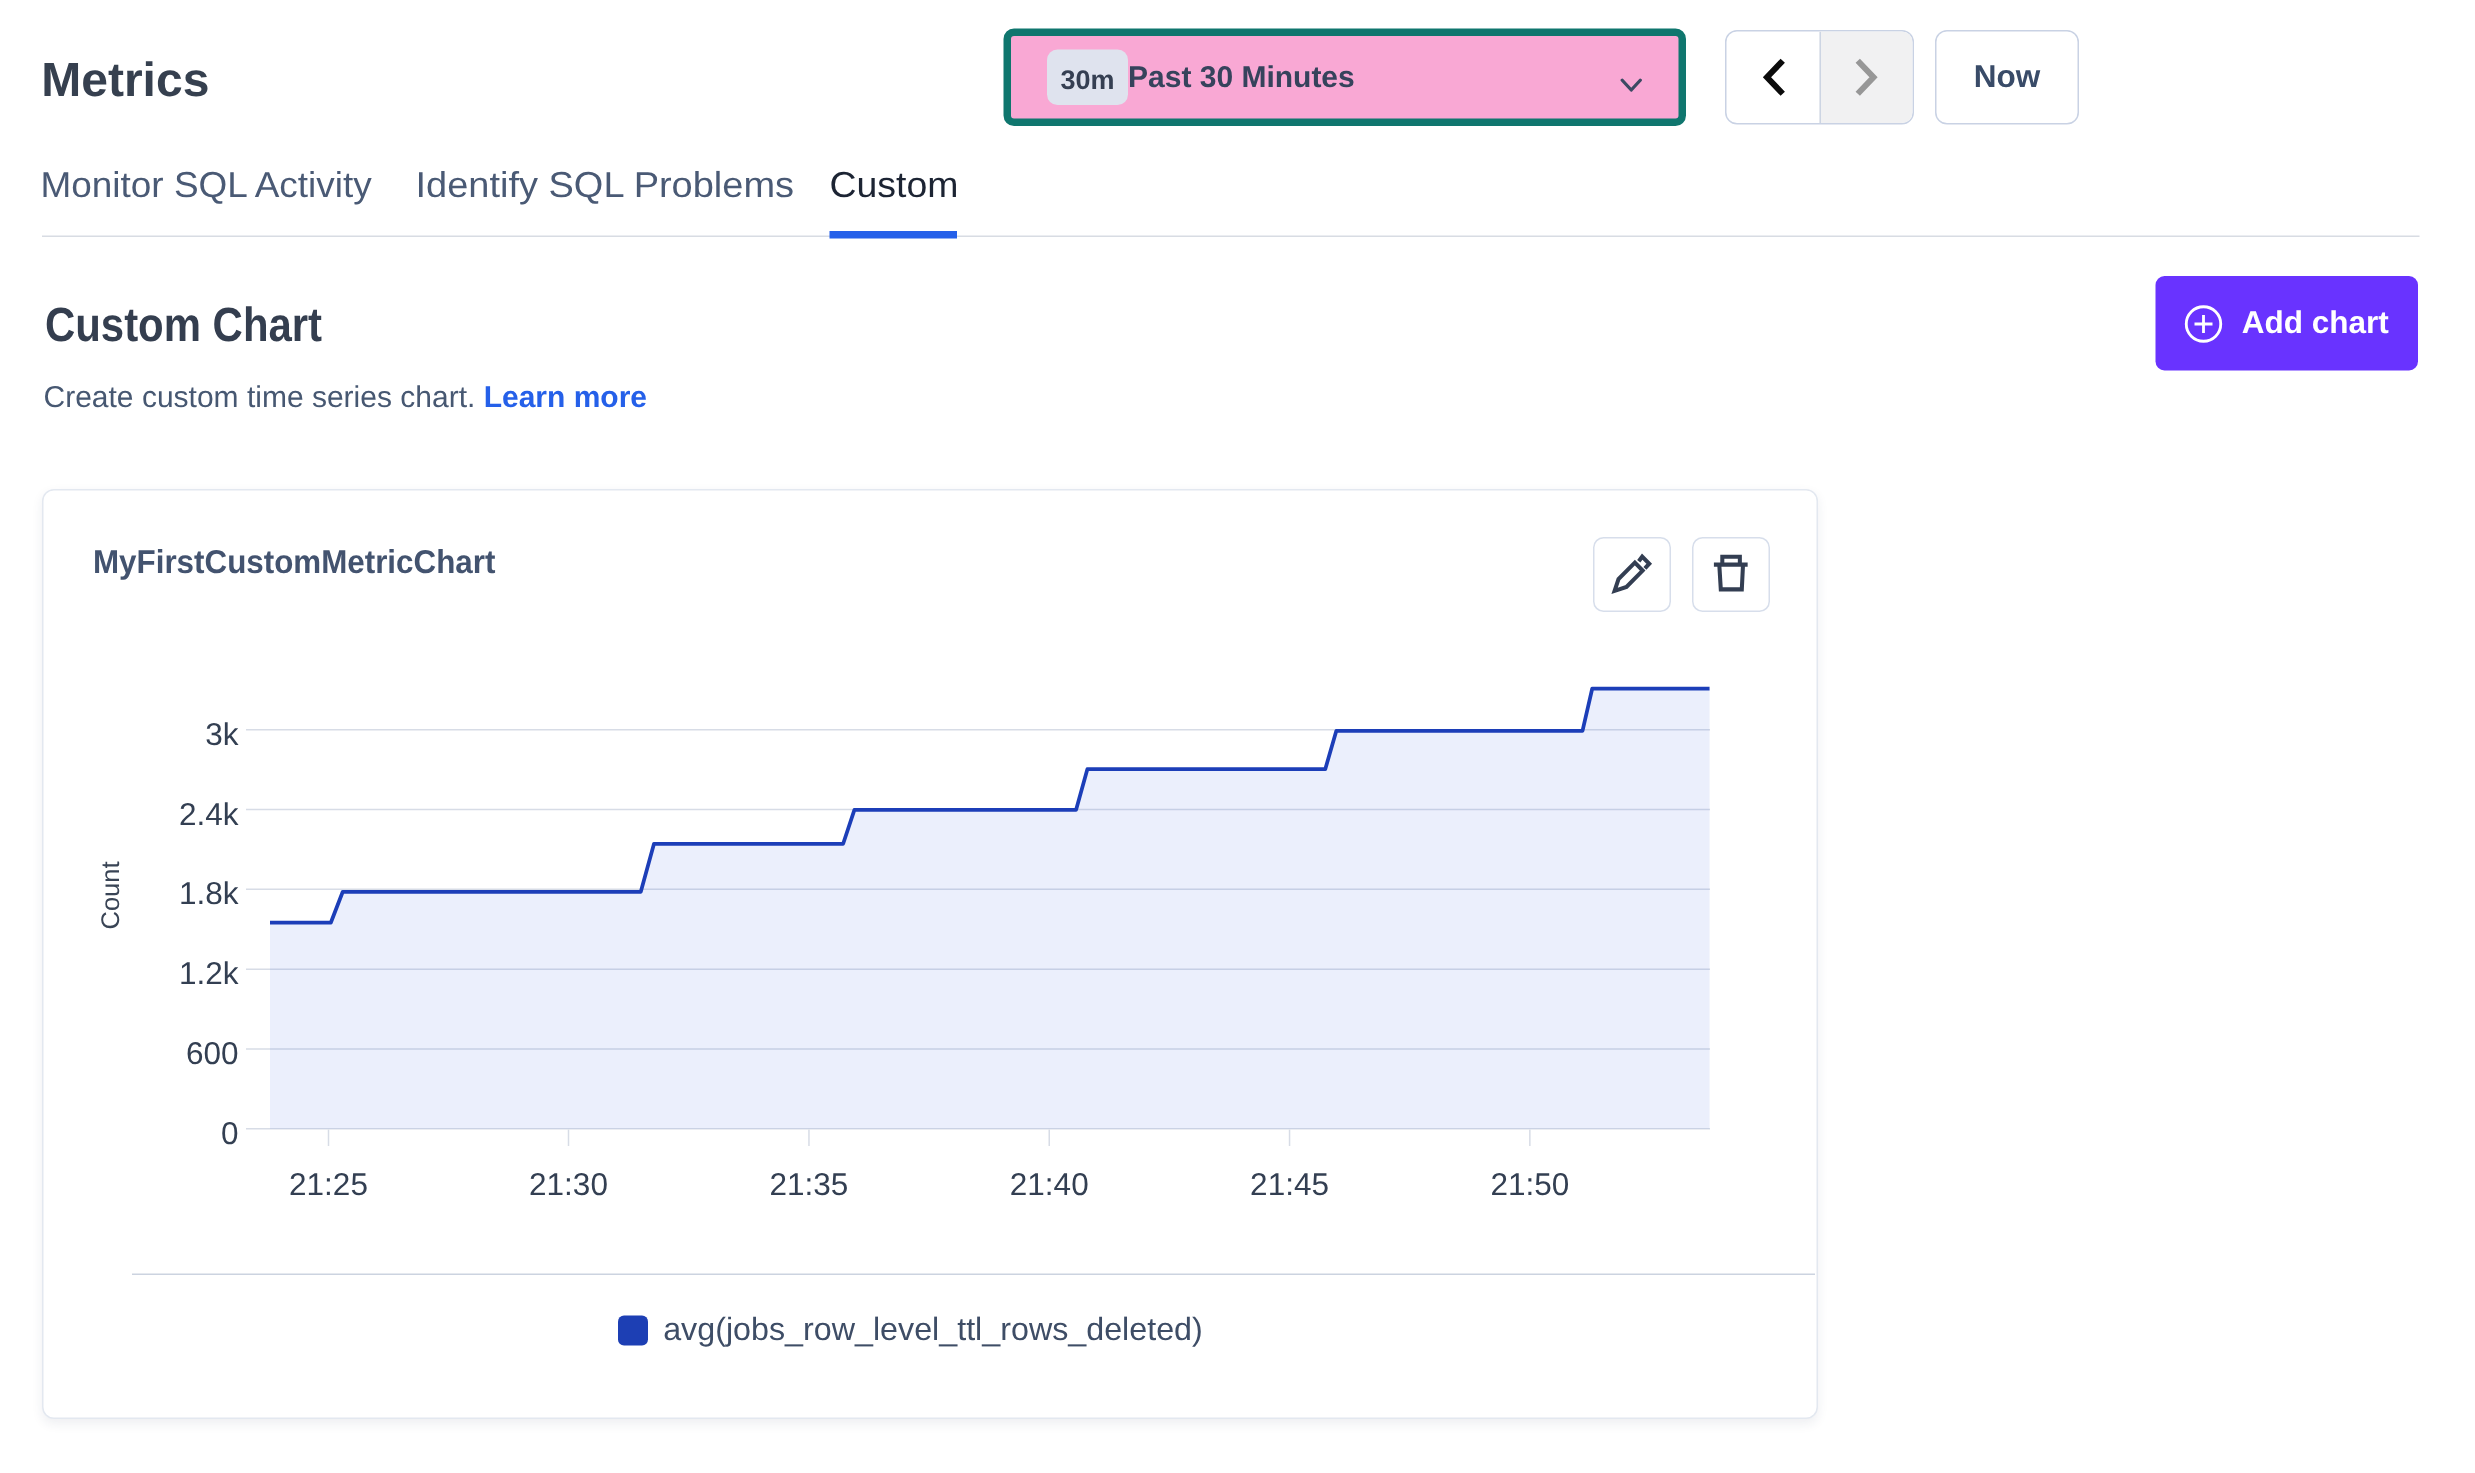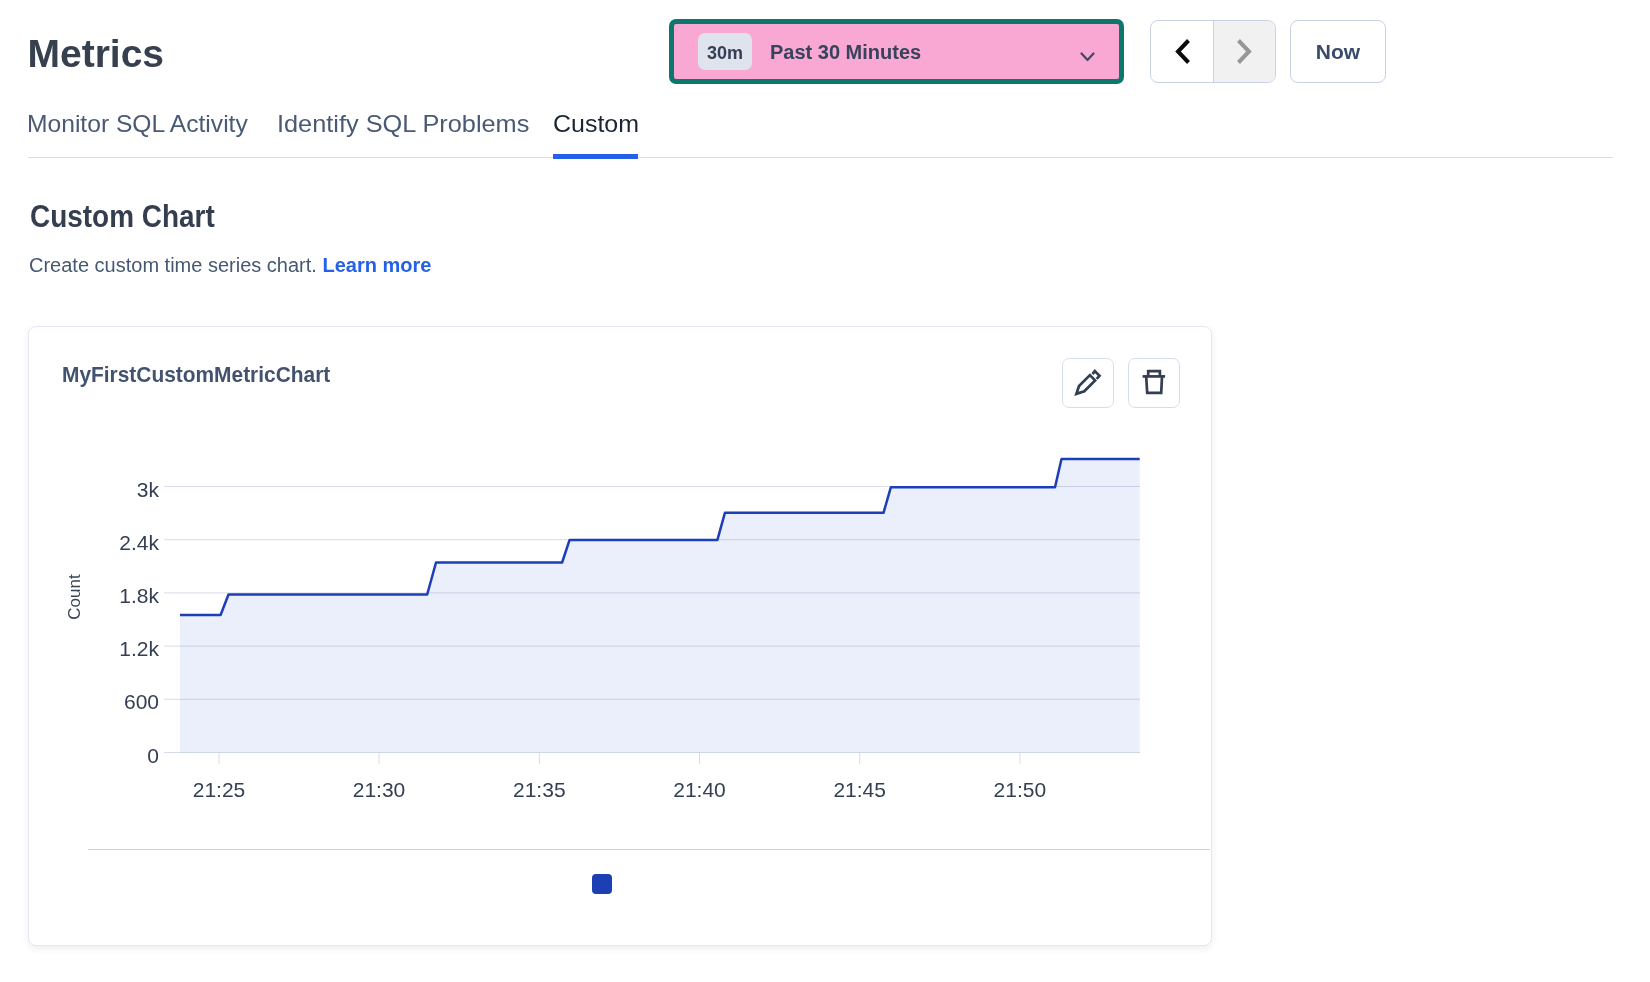--- a/index.html
+++ b/index.html
@@ -1,25 +1,25 @@
 <!DOCTYPE html>
 <html><head>
 <meta charset="utf-8">
 <style>
 * { margin:0; padding:0; box-sizing:border-box; }
 html,body { width:1650px; height:982px; background:#ffffff; font-family:"Liberation Sans", sans-serif; overflow:hidden; }
 .abs { position:absolute; }
 #page { position:relative; width:1650px; height:982px; }
 
-h1.metrics { left:27.5px; top:39px; font-size:39px; line-height:29px; font-weight:bold; color:#36404f; transform-origin:left top; }
+h1.metrics { left:27.5px; top:39px; font-size:32px; line-height:29px; font-weight:bold; color:#36404f; transform-origin:left top; }
 
 
 .timesel { left:669px; top:19px; width:455px; height:65px; border:5px solid #0f766e; border-radius:7px; background:#f9a8d4; display:flex; align-items:center; }
 .badge30 { margin-left:24px; width:54px; height:37px; background:#dfe3ee; border-radius:7px; display:flex; align-items:center; justify-content:center; font-size:18px; font-weight:bold; color:#353f52; padding-top:4px; }
-.pasttxt { margin-left:18px; font-size:20px; font-weight:bold; color:#36435c; position:relative; top:1px; }
+.pasttxt { font-size:20px; font-weight:bold; color:#36435c; position:relative; top:1px; }
 .chevdown { position:absolute; right:24px; top:28px; }
 
 
 .arrows { left:1150px; top:20px; width:126px; height:63px; border:1px solid #c9d2e4; border-radius:8px; background:#fff; display:flex; overflow:hidden; }
 .arrows .half { width:62.7px; height:100%; display:flex; align-items:center; justify-content:center; }
 .arrows .half.right { background:#f1f1f2; border-left:1px solid #cdd5e3; }
 
 .nowbtn { left:1290px; top:20px; width:96px; height:63px; border:1px solid #c9d2e4; border-radius:8px; background:#fff; display:flex; align-items:center; justify-content:center; font-size:21px; font-weight:bold; color:#394b68;text-align:center; }
 
 
@@ -73,20 +73,27 @@
   <div class="nowbtn abs">Now</div>
 
   <div class="tab abs" style="left:27px; transform:scaleX(1.026);">Monitor SQL Activity</div>
   <div class="tab abs" style="left:277px; transform:scaleX(1.055);">Identify SQL Problems</div>
   <div class="tab active abs" style="left:553px; transform:scaleX(1.04);">Custom</div>
   <div class="tabline abs"></div>
   <div class="tabunder abs"></div>
 
   <h2 class="cchart abs">Custom Chart</h2>
   <div class="subtitle abs">Create custom time series chart. <a>Learn more</a></div>
+  <div class="addbtn abs">
+    <svg width="26" height="26" viewBox="0 0 26 26">
+        <circle cx="13" cy="13" r="11.5" fill="none" stroke="#fff" stroke-width="1.9"></circle>
+        <path d="M13 7 V19 M7 13 H19" stroke="#fff" stroke-width="1.9"></path>
+      </svg>
+    <span>Add chart</span>
+  </div>
 
   <div class="card abs">
     <div class="cardtitle abs">MyFirstCustomMetricChart</div>
     <div class="iconbtn pencil abs" style="left:1033px; top:31px;">
       <svg width="50" height="48" viewBox="0 0 50 48" fill="none" stroke="#333e52" stroke-width="2.7" stroke-linejoin="miter" stroke-linecap="butt">
         <path d="M26.9 16.1 L16 27 L13.4 34.9 L21.3 32.3 L32.1 21.4 Z"></path>
         <path d="M29.5 15.1 L31.8 12.1 L36.5 16.8 L33.6 19.9"></path>
       </svg>
     </div>
     <div class="iconbtn trash abs" style="left:1099px; top:31px;">
@@ -132,15 +139,16 @@
         <text x="510.3" y="469.5">21:35</text>
         <text x="670.5" y="469.5">21:40</text>
         <text x="830.7" y="469.5">21:45</text>
         <text x="990.9" y="469.5">21:50</text>
       </g>
       <text x="50.5" y="270" font-size="17" fill="#394455" text-anchor="middle" transform="rotate(-90 50.5 270)">Count</text>
     </svg>
     <div class="sep abs"></div>
     <div class="legendrow abs">
       <div class="legsw"></div>
+      <div class="legtxt">avg(jobs_row_level_ttl_rows_deleted)</div>
     </div>
   </div>
 </div>
 
 </body></html>

